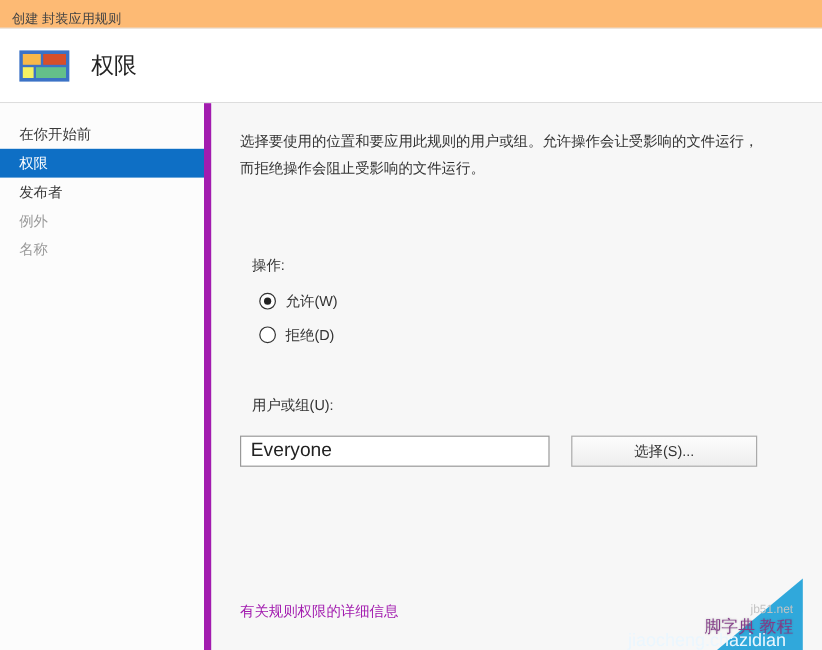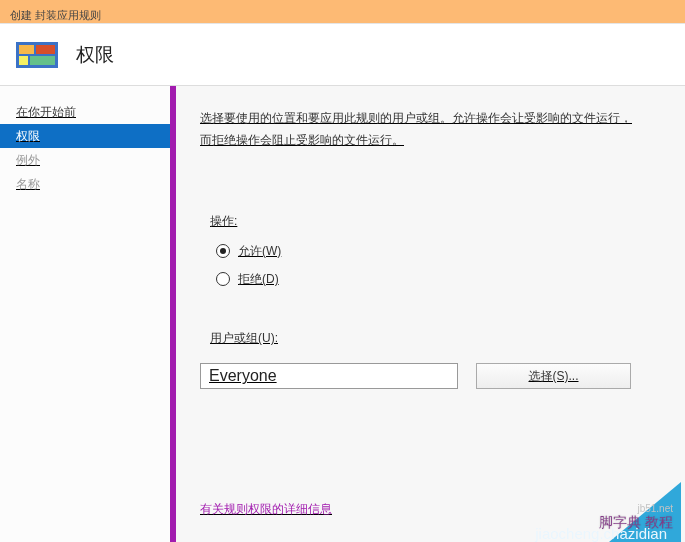--- a/index.html
+++ b/index.html
@@ -43,21 +43,20 @@
     }
     .page-title {
       font-size: 19px;
       color: #222;
       font-weight: 400;
     }
     .body {
       flex: 1;
       display: flex;
       min-height: 0;
-      text-decoration: underline;
     }
     .sidebar {
       width: 170px;
       background: #fcfcfc;
       padding-top: 14px;
     }
     .sidebar-item {
       height: 24px;
       display: flex;
       align-items: center;
@@ -146,21 +145,21 @@
     }
     .footer-link {
       margin-top: auto;
       color: #a21caf;
       font-size: 12px;
       cursor: pointer;
       margin-bottom: 6px;
     }
     .watermark {
       position: absolute;
-      right: 4px;
+      right: 16px;
       bottom: 0;
       width: 150px;
       height: 60px;
       pointer-events: none;
       opacity: 0.85;
     }
     .wm-tri {
       position: absolute;
       right: 0;
       bottom: 0;
@@ -213,20 +212,23 @@
 </div>
 
 <div class="body">
   <div class="sidebar">
     <div class="sidebar-item">
       <span>在你开始前</span>
     </div>
     <div class="sidebar-item selected">
       <span>权限</span>
     </div>
+    <div class="sidebar-item">
+      <span>发布者</span>
+    </div>
     <div class="sidebar-item disabled">
       <span>例外</span>
     </div>
     <div class="sidebar-item disabled">
       <span>名称</span>
     </div>
   </div>
 
   <div class="content">
     <div class="description">

